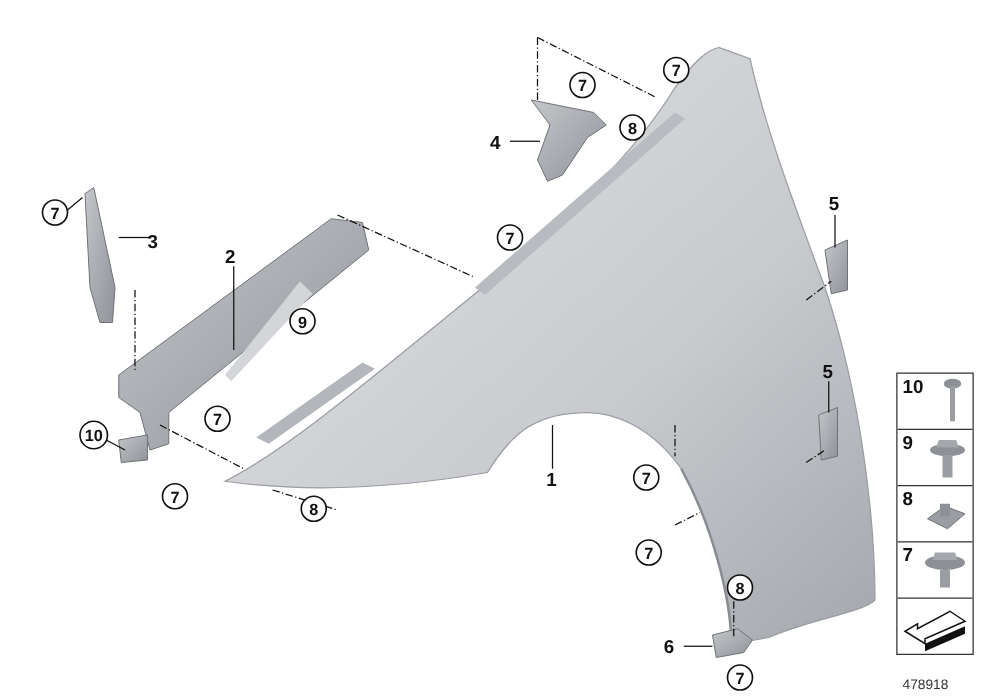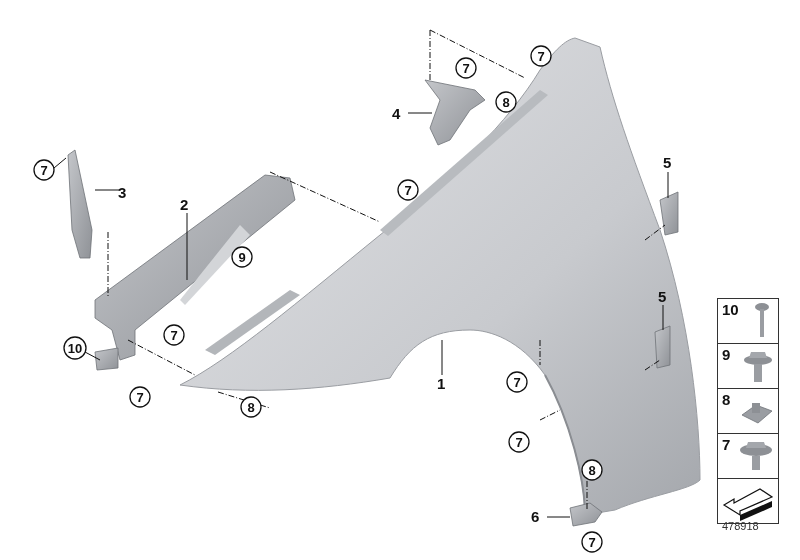--- a/index.html
+++ b/index.html
@@ -5,21 +5,21 @@
   html, body { margin:0; padding:0; background:#ffffff; }
   body { width:800px; height:560px; position:relative; overflow:hidden; font-family:"Liberation Sans", sans-serif; }
   #diagram { position:absolute; left:0; top:0; width:800px; height:560px; }
   .callout-num { font-family:"Liberation Sans", sans-serif; font-weight:bold; font-size:13px; fill:#111; }
   .part-num { font-family:"Liberation Sans", sans-serif; font-weight:bold; font-size:15px; fill:#111; }
   .legend { position:absolute; left:717px; top:298px; width:60px; border:1px solid #333; background:#fff; }
   .legend-cell { position:relative; height:44px; border-bottom:1px solid #333; }
   .legend-cell:last-child { border-bottom:none; }
   .legend-num { position:absolute; left:4px; top:2px; font-weight:bold; font-size:15px; color:#111; font-family:"Liberation Sans", sans-serif; }
   .legend-icon { position:absolute; right:2px; top:2px; }
-  .diagram-id { position:absolute; left:722px; top:520px; font-size:11px; color:#333; font-family:"Liberation Sans", sans-serif; }
+  .diagram-id { position:absolute; left:722px; top:542px; font-size:11px; color:#333; font-family:"Liberation Sans", sans-serif; }
 </style>
 </head>
 <body>
 
 <svg id="diagram" viewBox="0 0 800 560" xmlns="http://www.w3.org/2000/svg">
   <defs>
     <linearGradient id="fenderGrad" x1="0" y1="0" x2="1" y2="1">
       <stop offset="0" stop-color="#e2e3e6"></stop>
       <stop offset="0.6" stop-color="#c8cace"></stop>
       <stop offset="1" stop-color="#a4a7ac"></stop>

